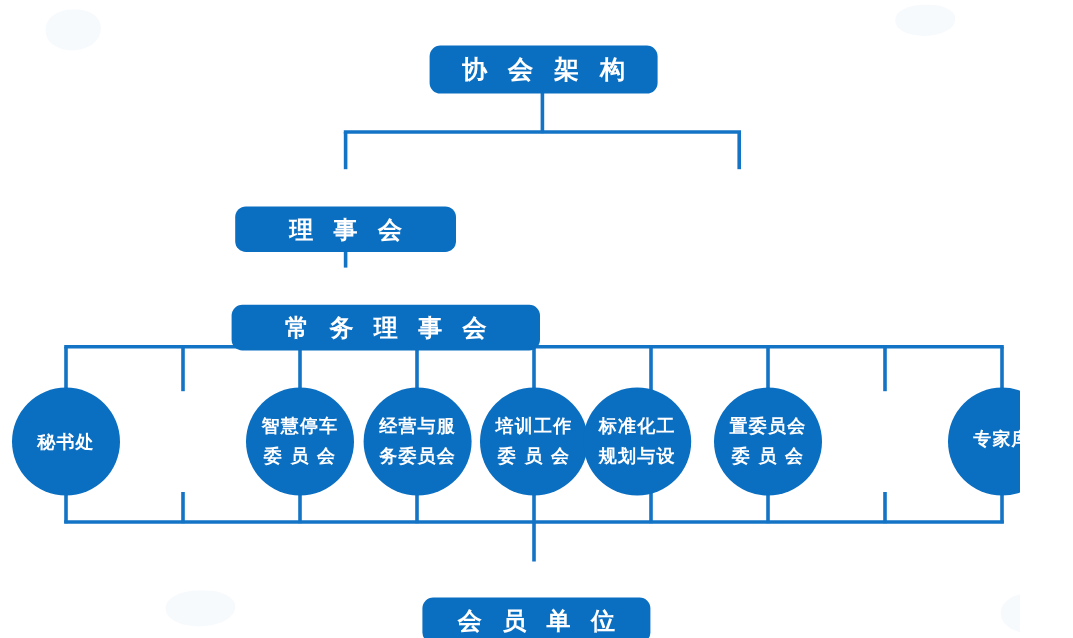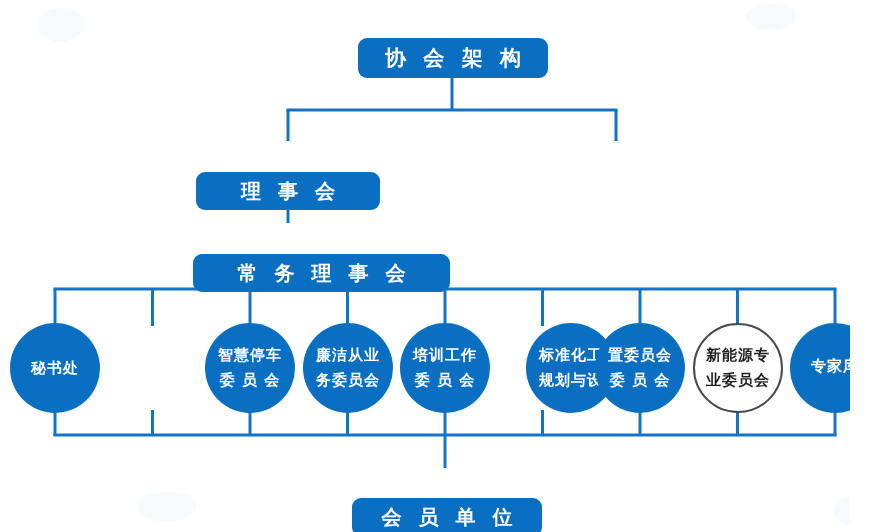--- a/index.html
+++ b/index.html
@@ -103,38 +103,34 @@
 
   <div class="circle" style="left:10px;">
     <span>秘书处</span>
       <span></span>
   </div>
   <div class="circle" style="left:205px;">
     <span>智慧停车</span>
       <span>委 员 会</span>
   </div>
   <div class="circle" style="left:303px;">
-    <span>廉洁从业</span>
+    <span>经营与服</span>
       <span>务委员会</span>
   </div>
   <div class="circle" style="left:400px;justify-content:center;">
     <span>培训工作</span>
       <span>委 员 会</span>
   </div>
-  <div class="circle" style="left:526px;">
+  <div class="circle" style="left:486px;">
     <span>标准化工</span>
       <span>规划与设</span>
   </div>
   <div class="circle" style="left:595px;">
     <span>置委员会</span>
       <span>委 员 会</span>
-  </div>
-  <div class="circle white" style="left:693px;">
-    <span>新能源专</span>
-      <span>业委员会</span>
   </div>
   <div class="circle" style="left:790px;font-family:Liberation Mono, monospace;">
     <span>专家库</span>
       <span></span>
   </div>
 
   <div class="node lvl" style="left:352px;top:466px;width:190px;height:38px;">会 员 单 位</div>
 
 </div>
 

